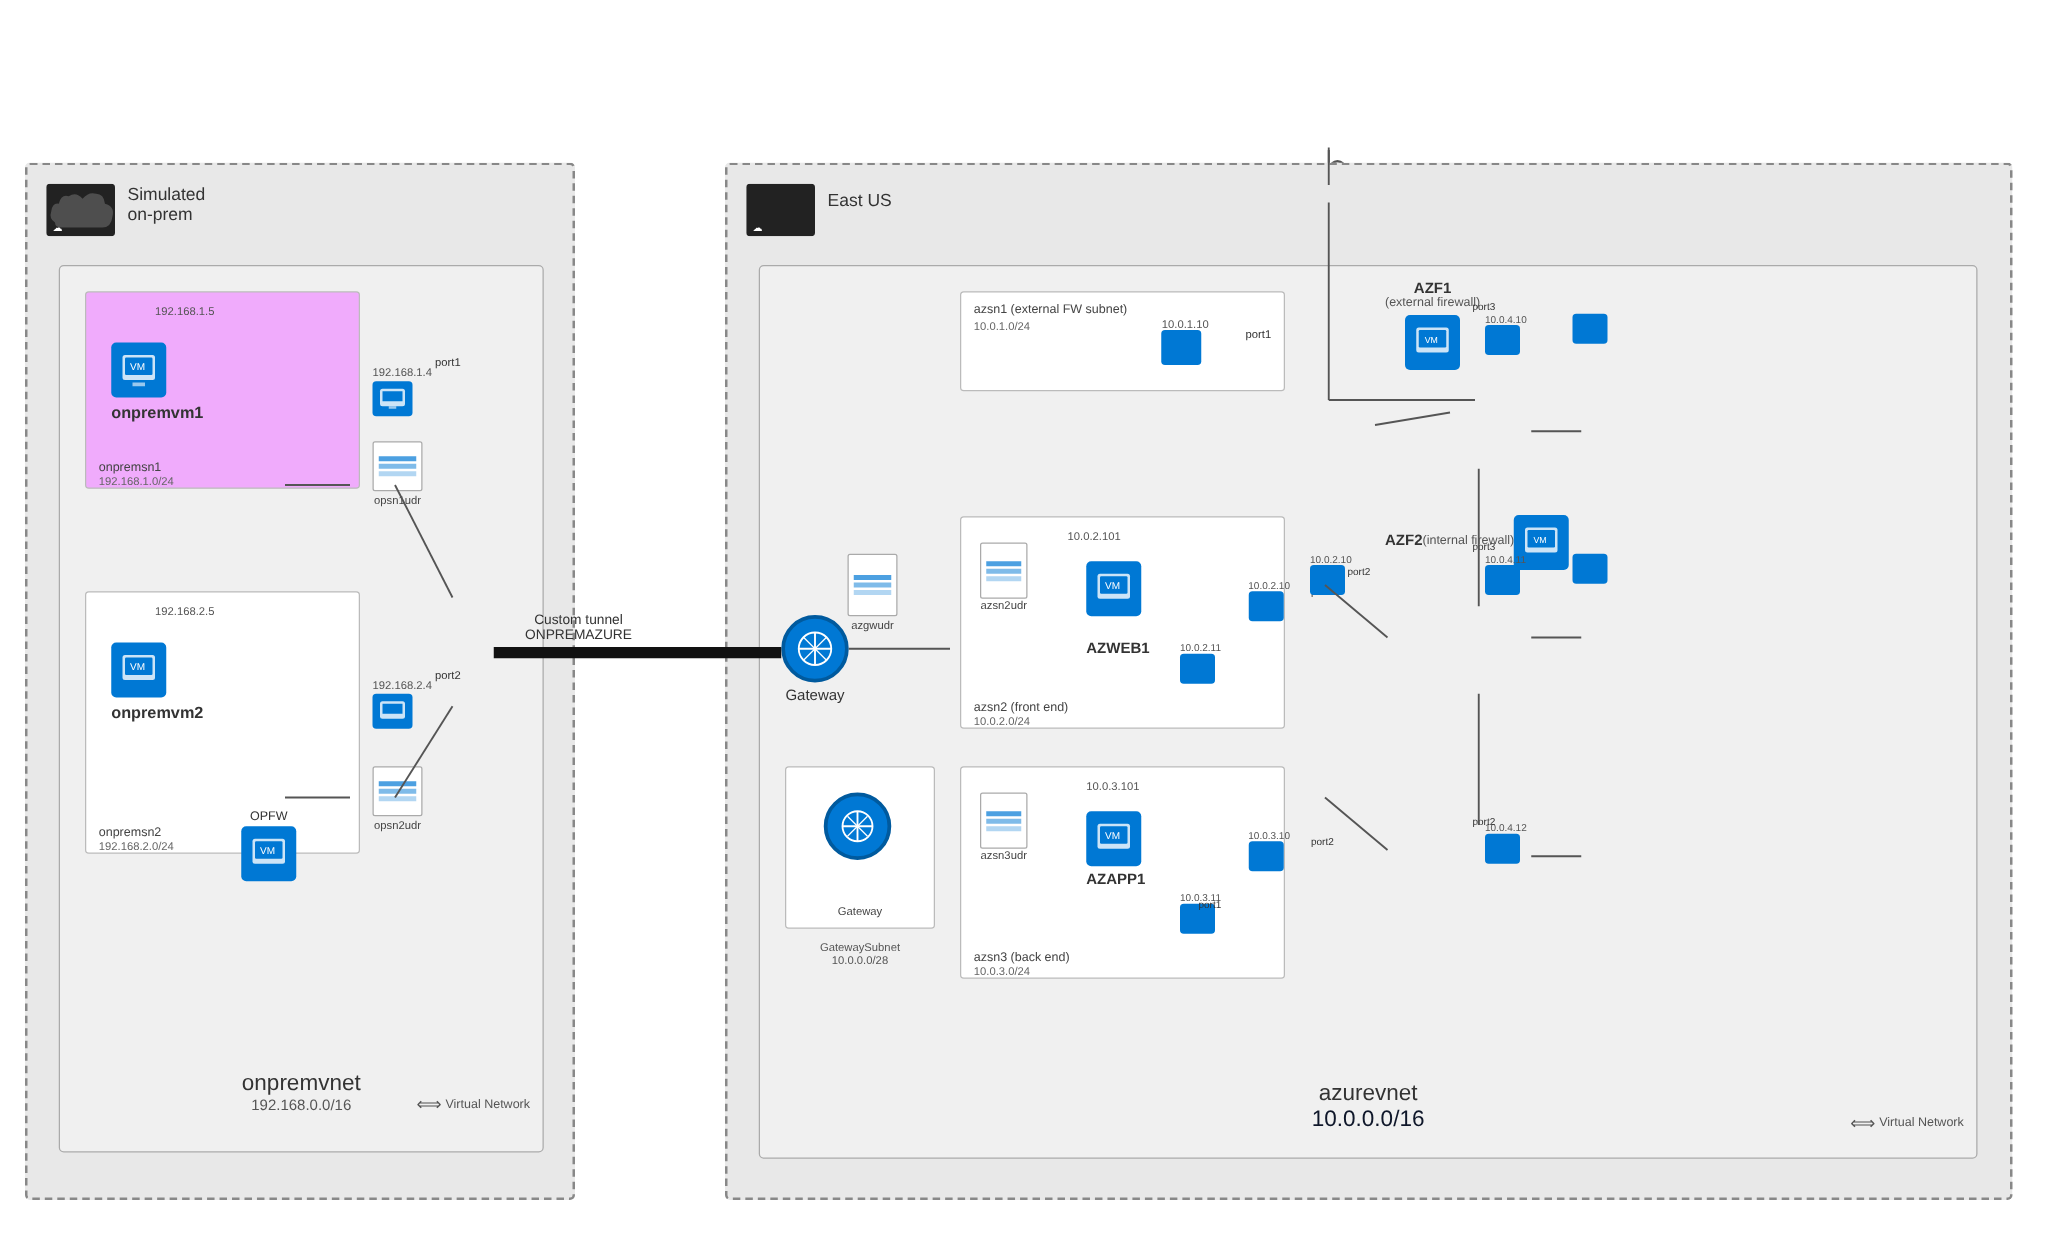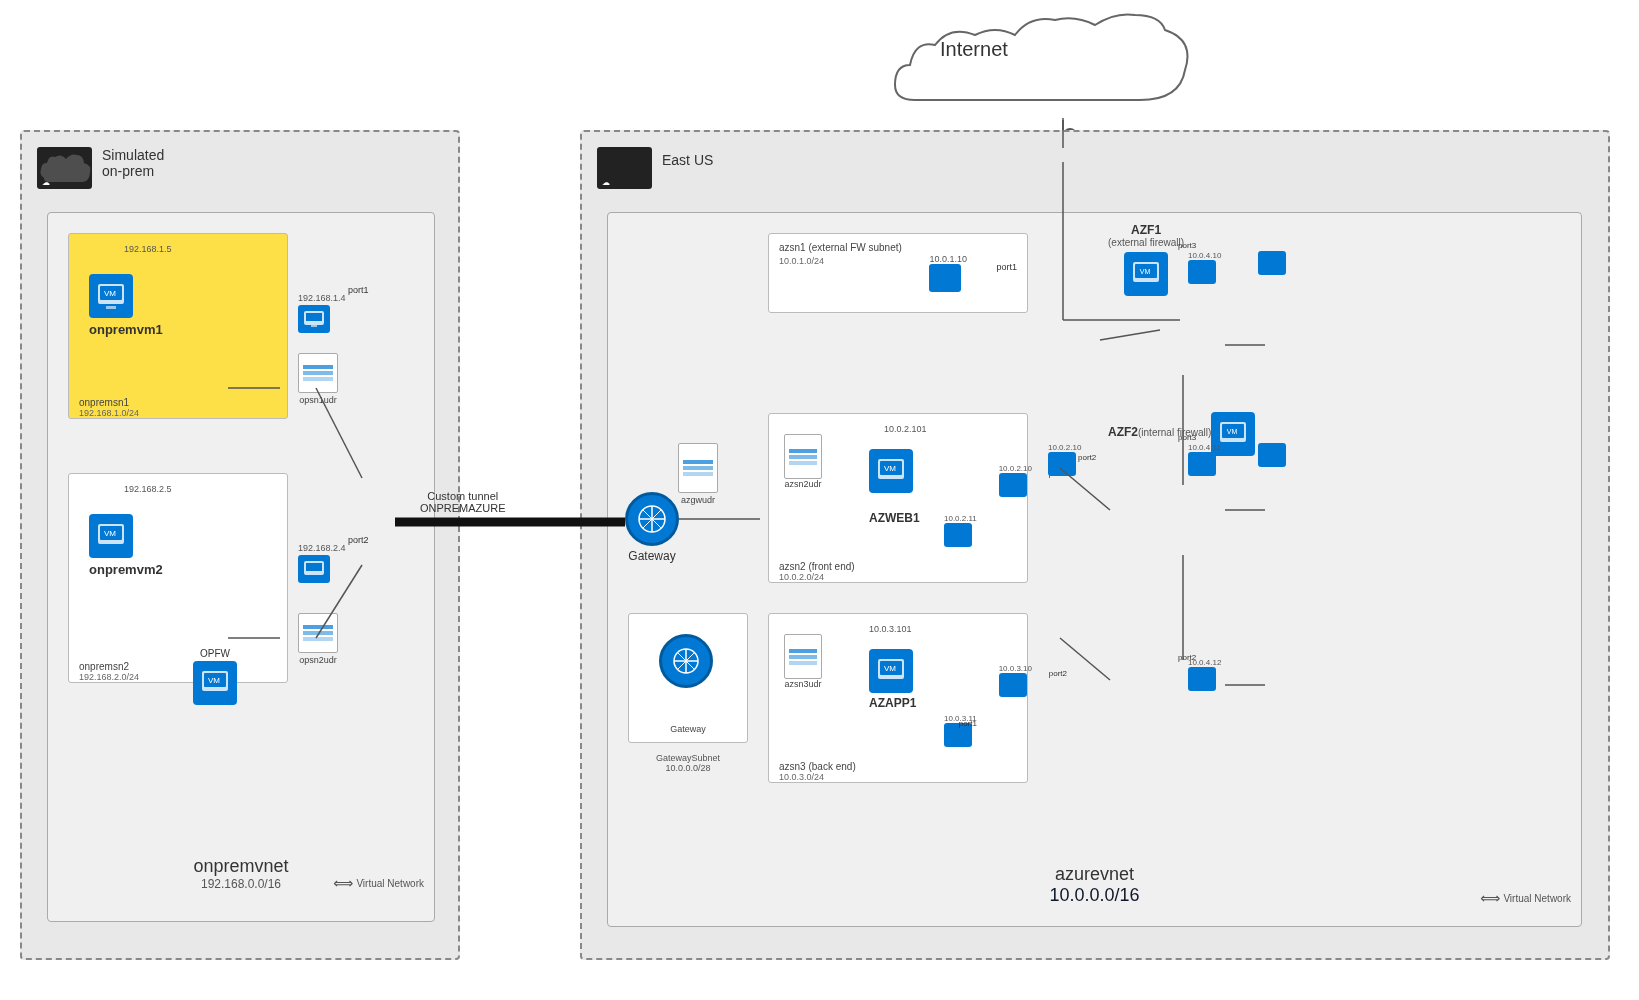--- a/index.html
+++ b/index.html
@@ -83,47 +83,41 @@
 
     <line x1="950" y1="480" x2="1010" y2="480" stroke="#333" stroke-width="1.5"></line>
 
     <line x1="1050" y1="480" x2="1110" y2="490" stroke="#333" stroke-width="1.5"></line>
 
     <line x1="950" y1="650" x2="1010" y2="650" stroke="#333" stroke-width="1.5"></line>
 
     <line x1="1050" y1="650" x2="1110" y2="680" stroke="#333" stroke-width="1.5"></line>
   </svg>
 
-  <div style="position:absolute; top:10px; left:820px;">
-    <svg width="380" height="110" viewBox="0 0 380 110">
-      <path d="M320,90 Q360,90 365,60 Q375,30 345,20 Q340,5 315,5 Q295,2 275,15 Q255,5 235,10 Q210,5 195,25 Q175,15 155,25 Q130,15 115,35 Q95,30 90,55 Q75,55 75,75 Q75,90 95,90 Z" fill="none" stroke="#666" stroke-width="2"></path>
-    </svg>
-    <div style="position:absolute; top:28px; left:120px; font-size:20px; color:#333; font-weight:300;">Internet</div>
-  </div>
 
   <div style="position:absolute; top:128px; left:1048px; display:flex; flex-direction:column; align-items:center; gap:3px;">
     <div style="width:14px; height:14px; border-radius:50%; border:2px solid #555; background:#fff;"></div>
     <div style="font-size:11px; color:#333;">Public IP</div>
   </div>
 
   <div class="onprem-region">
 
     <svg style="position:absolute; top:15px; left:15px;" width="55" height="42" viewBox="0 0 55 42">
       <rect x="0" y="0" width="55" height="42" rx="3" fill="#222"></rect>
       <path d="M45,35 Q52,35 53,26 Q55,18 47,16 Q46,8 40,8 Q34,6 29,12 Q24,6 18,10 Q12,8 10,16 Q5,15 4,22 Q2,28 7,31 Q7,35 12,35 Z" fill="#fff" opacity="0.2"></path>
       <text x="5" y="38" font-size="8" fill="#fff">☁</text>
     </svg>
     <div style="position:absolute; top:15px; left:80px; font-size:14px; color:#333;">
       <div>Simulated</div>
       <div>on-prem</div>
     </div>
 
     <div style="position:absolute; top:80px; left:25px; width:388px; height:710px; border:1px solid #aaa; background:#f0f0f0; border-radius:4px;">
 
-      <div style="position:absolute; top:20px; left:20px; width:220px; height:186px; border:1px solid #bbb; background:#fde047; border-radius:3px;">
+      <div style="position:absolute; top:20px; left:20px; width:220px; height:158px; border:1px solid #bbb; background:#f0abfc; border-radius:3px;">
 
         <div style="position:absolute; top:10px; left:55px; font-size:9px; color:#555;">192.168.1.5</div>
 
         <div style="position:absolute; top:40px; left:20px;">
           <div style="width:44px; height:44px; background:#0078d4; border-radius:4px; display:flex; align-items:center; justify-content:center;">
             <svg width="30" height="28" viewBox="0 0 30 28">
                 <rect x="2" y="2" width="26" height="20" rx="2" fill="#fff" opacity="0.8"></rect>
                 <rect x="4" y="4" width="22" height="14" rx="1" fill="#0078d4"></rect>
                 <rect x="10" y="24" width="10" height="3" fill="#fff" opacity="0.6"></rect>
                 <text x="14" y="14" text-anchor="middle" font-size="8" fill="#fff">VM</text>
@@ -284,21 +278,21 @@
 
         <div style="position:absolute; top:20px; left:15px;">
           <div style="width:38px; height:45px; background:#fff; border:1px solid #aaa; display:flex; flex-direction:column; align-items:center; justify-content:center; gap:2px; border-radius:2px;">
             <div style="width:28px; height:4px; background:#0078d4; opacity:0.7;"></div>
             <div style="width:28px; height:4px; background:#0078d4; opacity:0.5;"></div>
             <div style="width:28px; height:4px; background:#0078d4; opacity:0.3;"></div>
           </div>
           <div style="font-size:9px; color:#444; text-align:center;">azsn2udr</div>
         </div>
 
-        <div style="position:absolute; top:10px; left:115px; font-size:9px; color:#555;">10.0.2.101</div>
+        <div style="position:absolute; top:10px; left:85px; font-size:9px; color:#555;">10.0.2.101</div>
 
         <div style="position:absolute; top:35px; left:100px;">
           <div style="width:44px; height:44px; background:#0078d4; border-radius:4px; display:flex; align-items:center; justify-content:center;">
             <svg width="30" height="28" viewBox="0 0 30 28">
                 <rect x="2" y="2" width="26" height="20" rx="2" fill="#fff" opacity="0.8"></rect>
                 <rect x="4" y="4" width="22" height="14" rx="1" fill="#0078d4"></rect>
                 <text x="14" y="14" text-anchor="middle" font-size="8" fill="#fff">VM</text>
               </svg>
           </div>
           <div style="font-size:12px; font-weight:600; color:#333; text-align:center; margin-top:18px;">AZWEB1</div>

